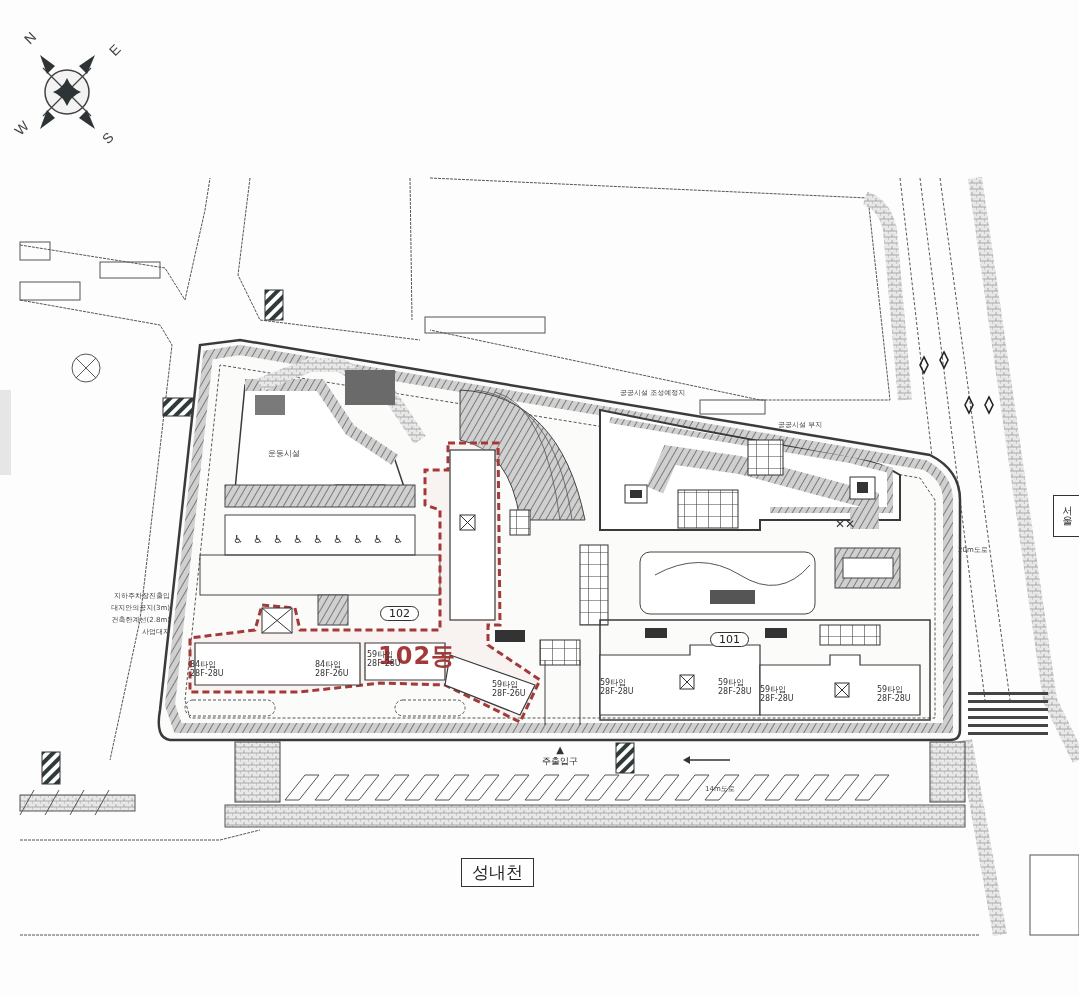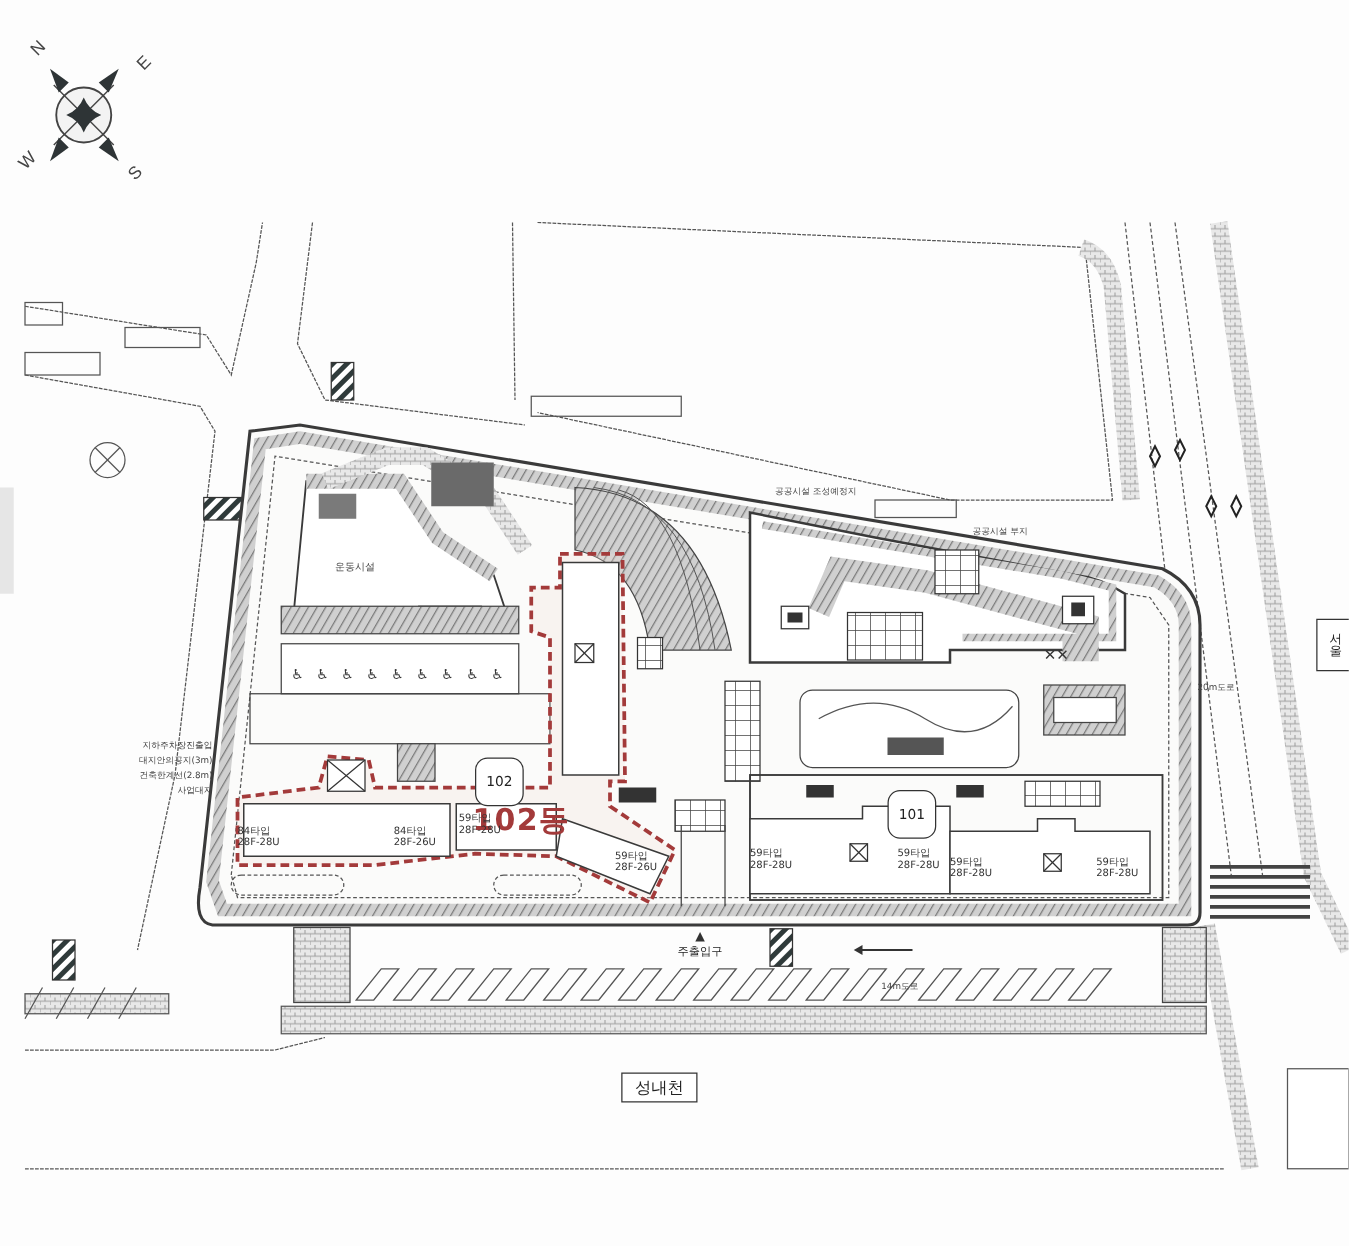--- a/index.html
+++ b/index.html
@@ -1,23 +1,23 @@
 <!DOCTYPE html>
 <html><head>
 <meta charset="utf-8">
 <style>
   html,body{margin:0;padding:0;background:#fdfdfd;}
   body{width:1079px;height:997px;position:relative;overflow:hidden;font-family:"DejaVu Sans",sans-serif;color:#333;}
   .abs{position:absolute;}
   .txt{font-size:7px;color:#444;white-space:nowrap;}
   .compass-label{font-size:14px;color:#444;font-family:"Liberation Sans",sans-serif;}
   .unit-label{font-size:8px;color:#333;line-height:9px;}
-  .badge{border:1.5px solid #333;border-radius:10px;font-size:11px;padding:12px 8px;background:#fff;color:#222;}
+  .badge{border:1.5px solid #333;border-radius:10px;font-size:11px;padding:0 8px;background:#fff;color:#222;}
   .highlight-label{font-size:24px;color:#a33a3a;font-weight:bold;letter-spacing:1px;}
-  .stream-label{border:1.5px solid #333;font-size:13px;padding:2px 10px;background:#fff;color:#222;margin-left:36px;}
+  .stream-label{border:1.5px solid #333;font-size:17px;padding:2px 10px;background:#fff;color:#222;}
   .side-tab{background:#e6e6e6;}
 </style>
 </head>
 <body>
 
 <div class="abs side-tab" style="left:0;top:390px;width:11px;height:85px;"></div>
 
 <div class="abs" style="left:15px;top:30px;width:110px;height:120px;">
   <svg width="110" height="120">
     <circle cx="52" cy="62" r="22" fill="#f3f3f3" stroke="#444" stroke-width="1.5"></circle>

